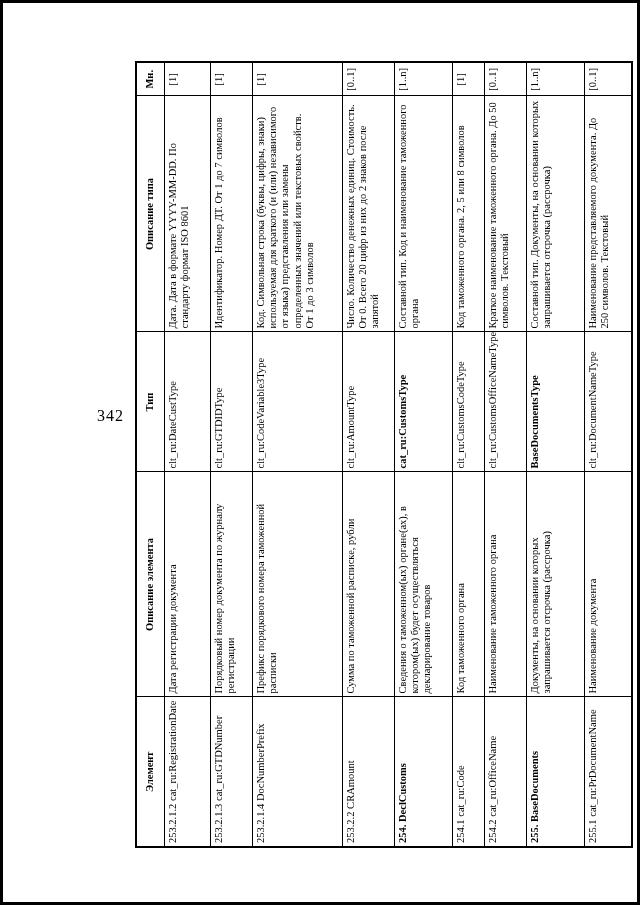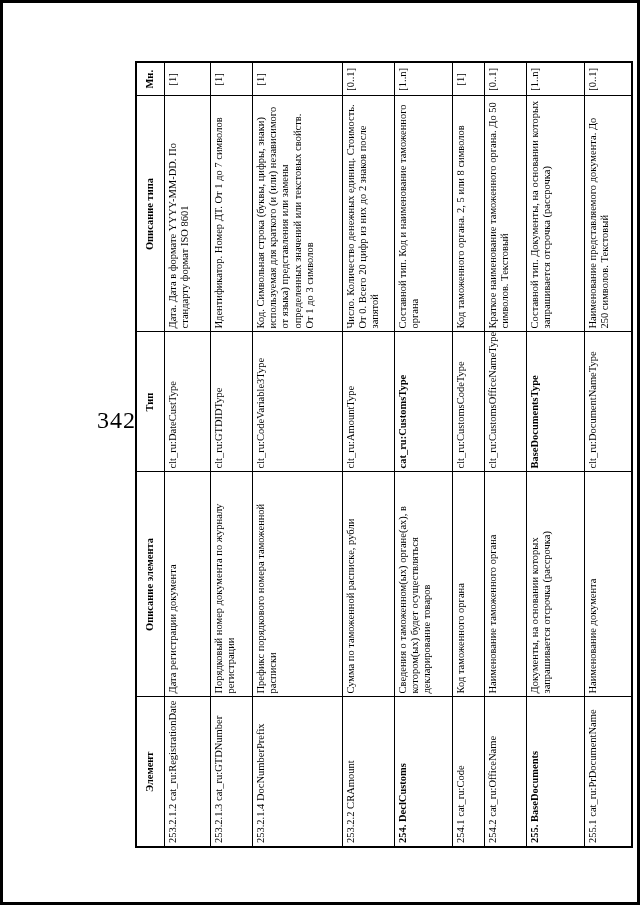--- a/index.html
+++ b/index.html
@@ -11,21 +11,21 @@
     background: #ffffff;
     border: 3px solid #000000;
     overflow: hidden;
     font-family: "Liberation Serif", "DejaVu Serif", serif;
     color: #000000;
   }
   .page-number {
     position: absolute;
     left: 94px;
     top: 404px;
-    font-size: 24px;
+    font-size: 16px;
     letter-spacing: 1px;
   }
   
   .table-rotor {
     position: absolute;
     left: 132px;
     top: 845px;
     transform: rotate(-90deg);
     transform-origin: 0 0;
   }

